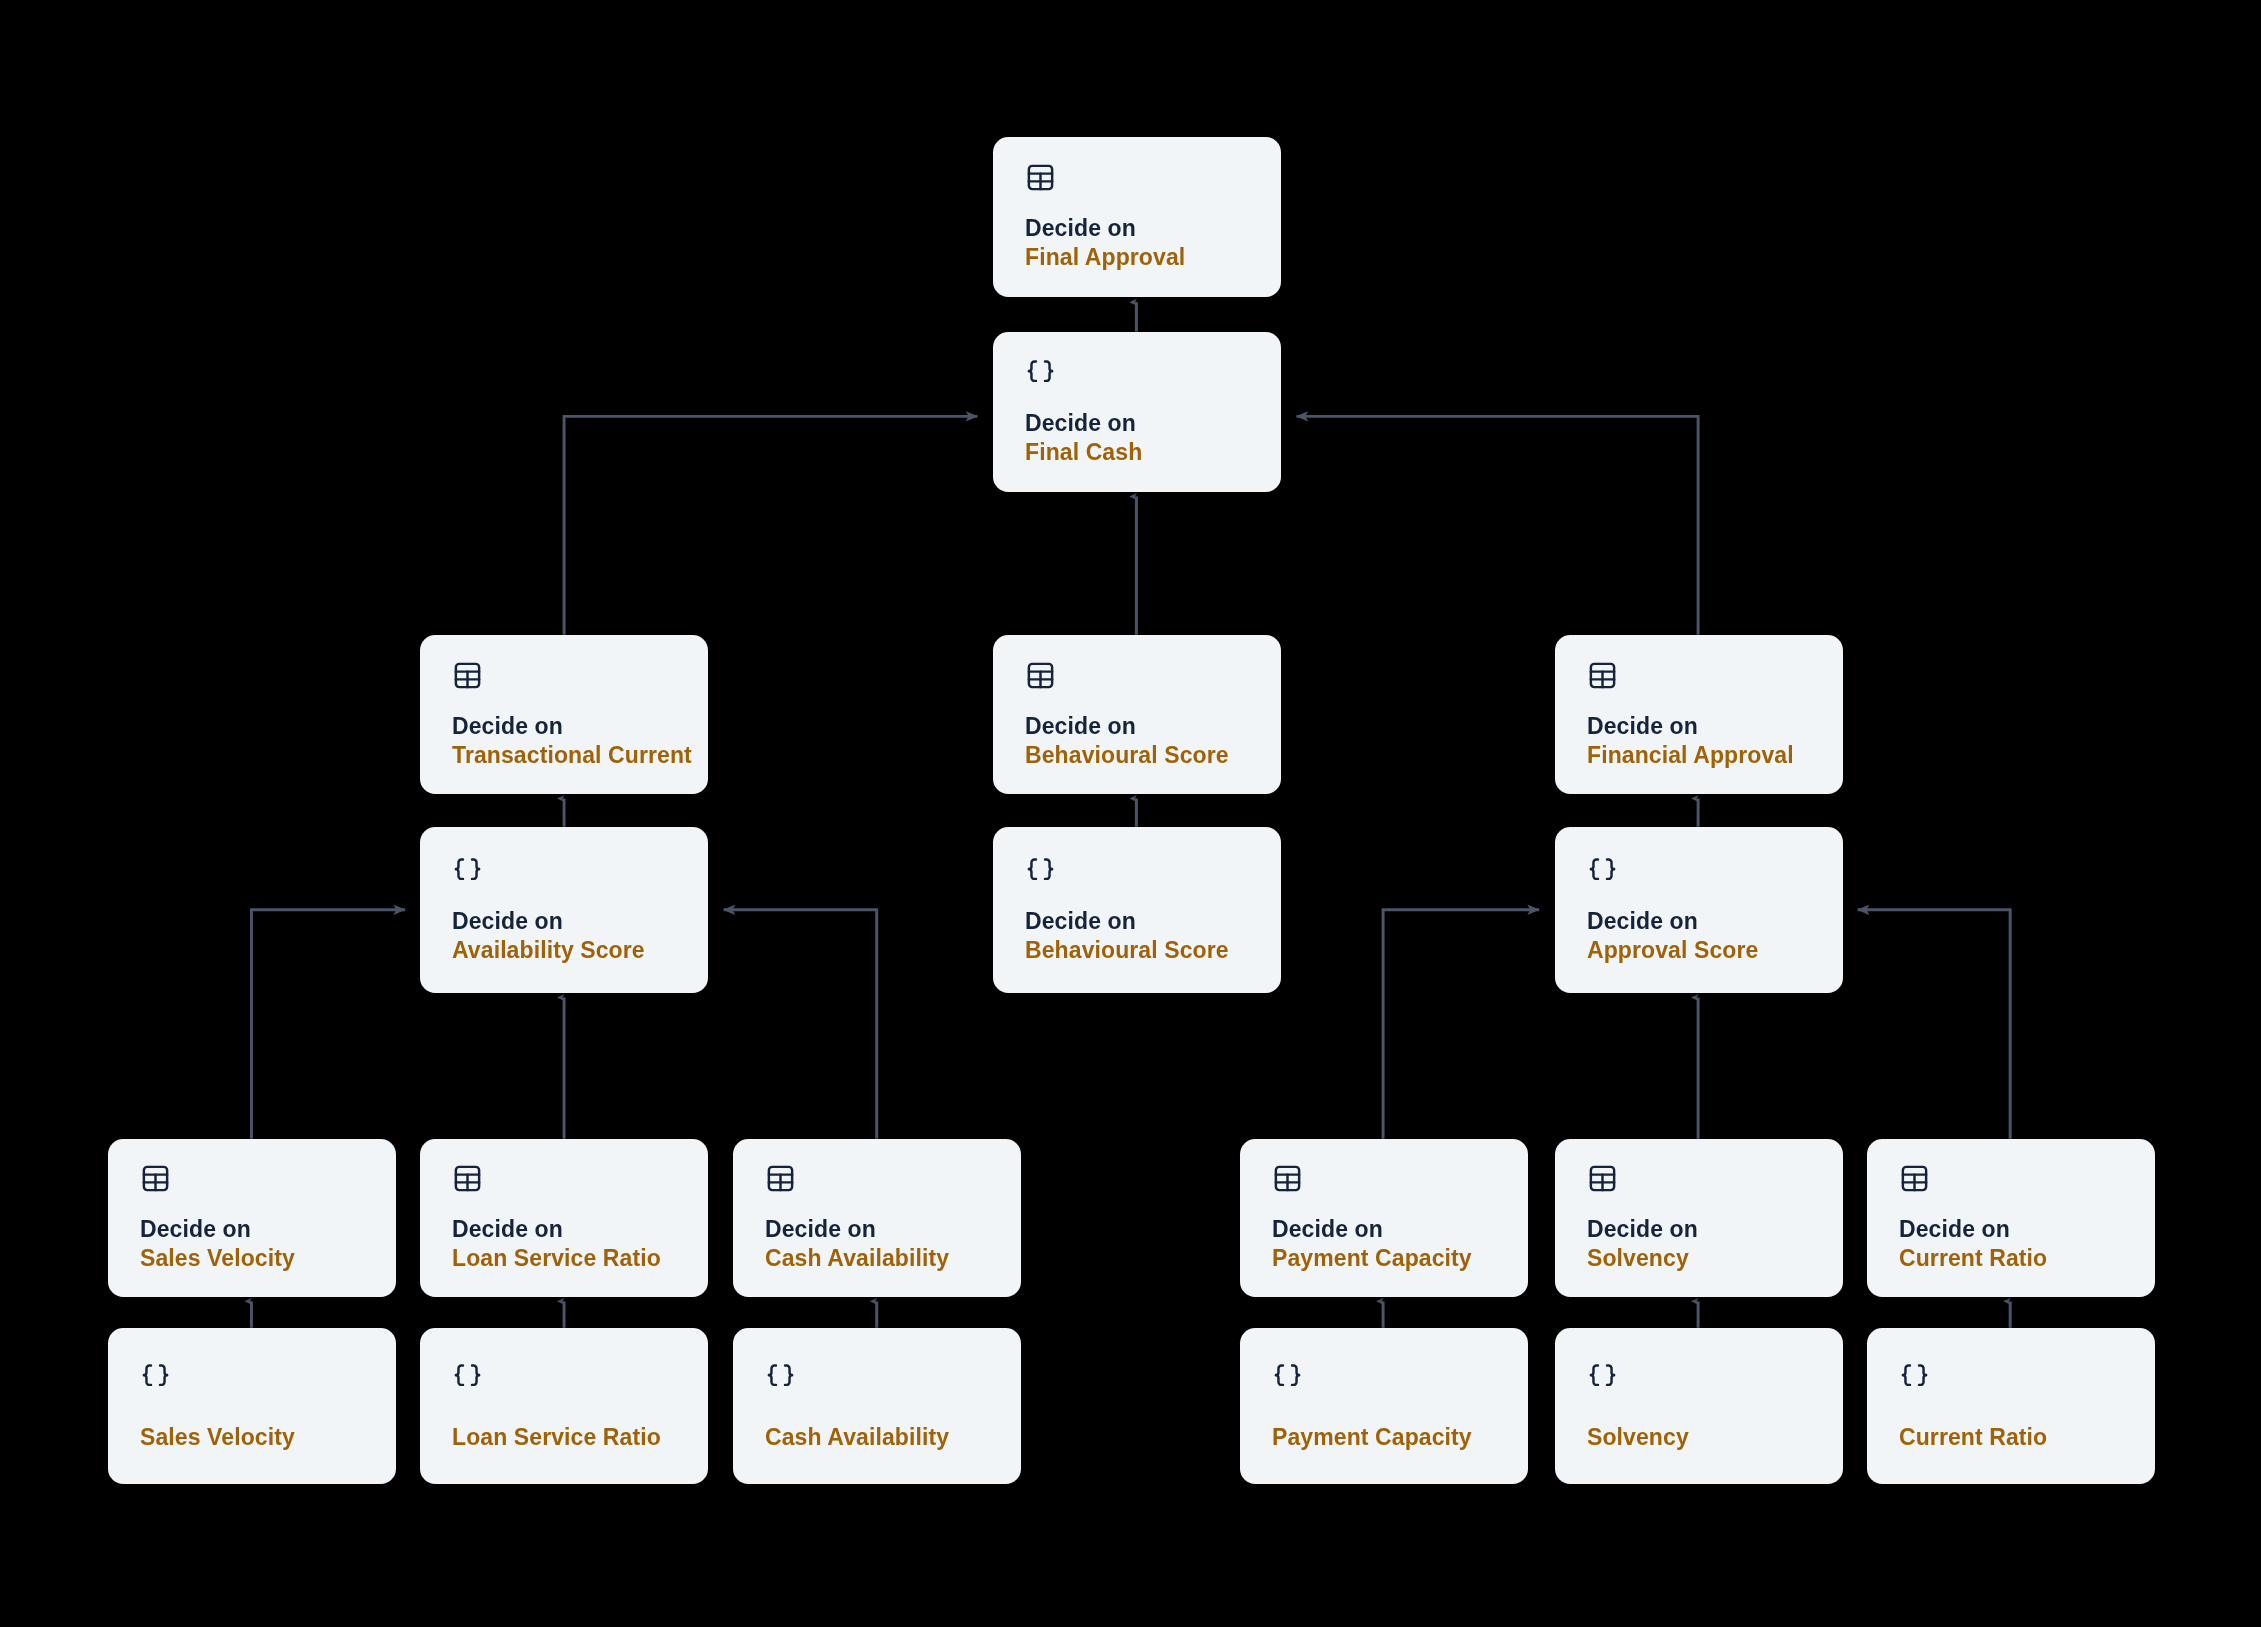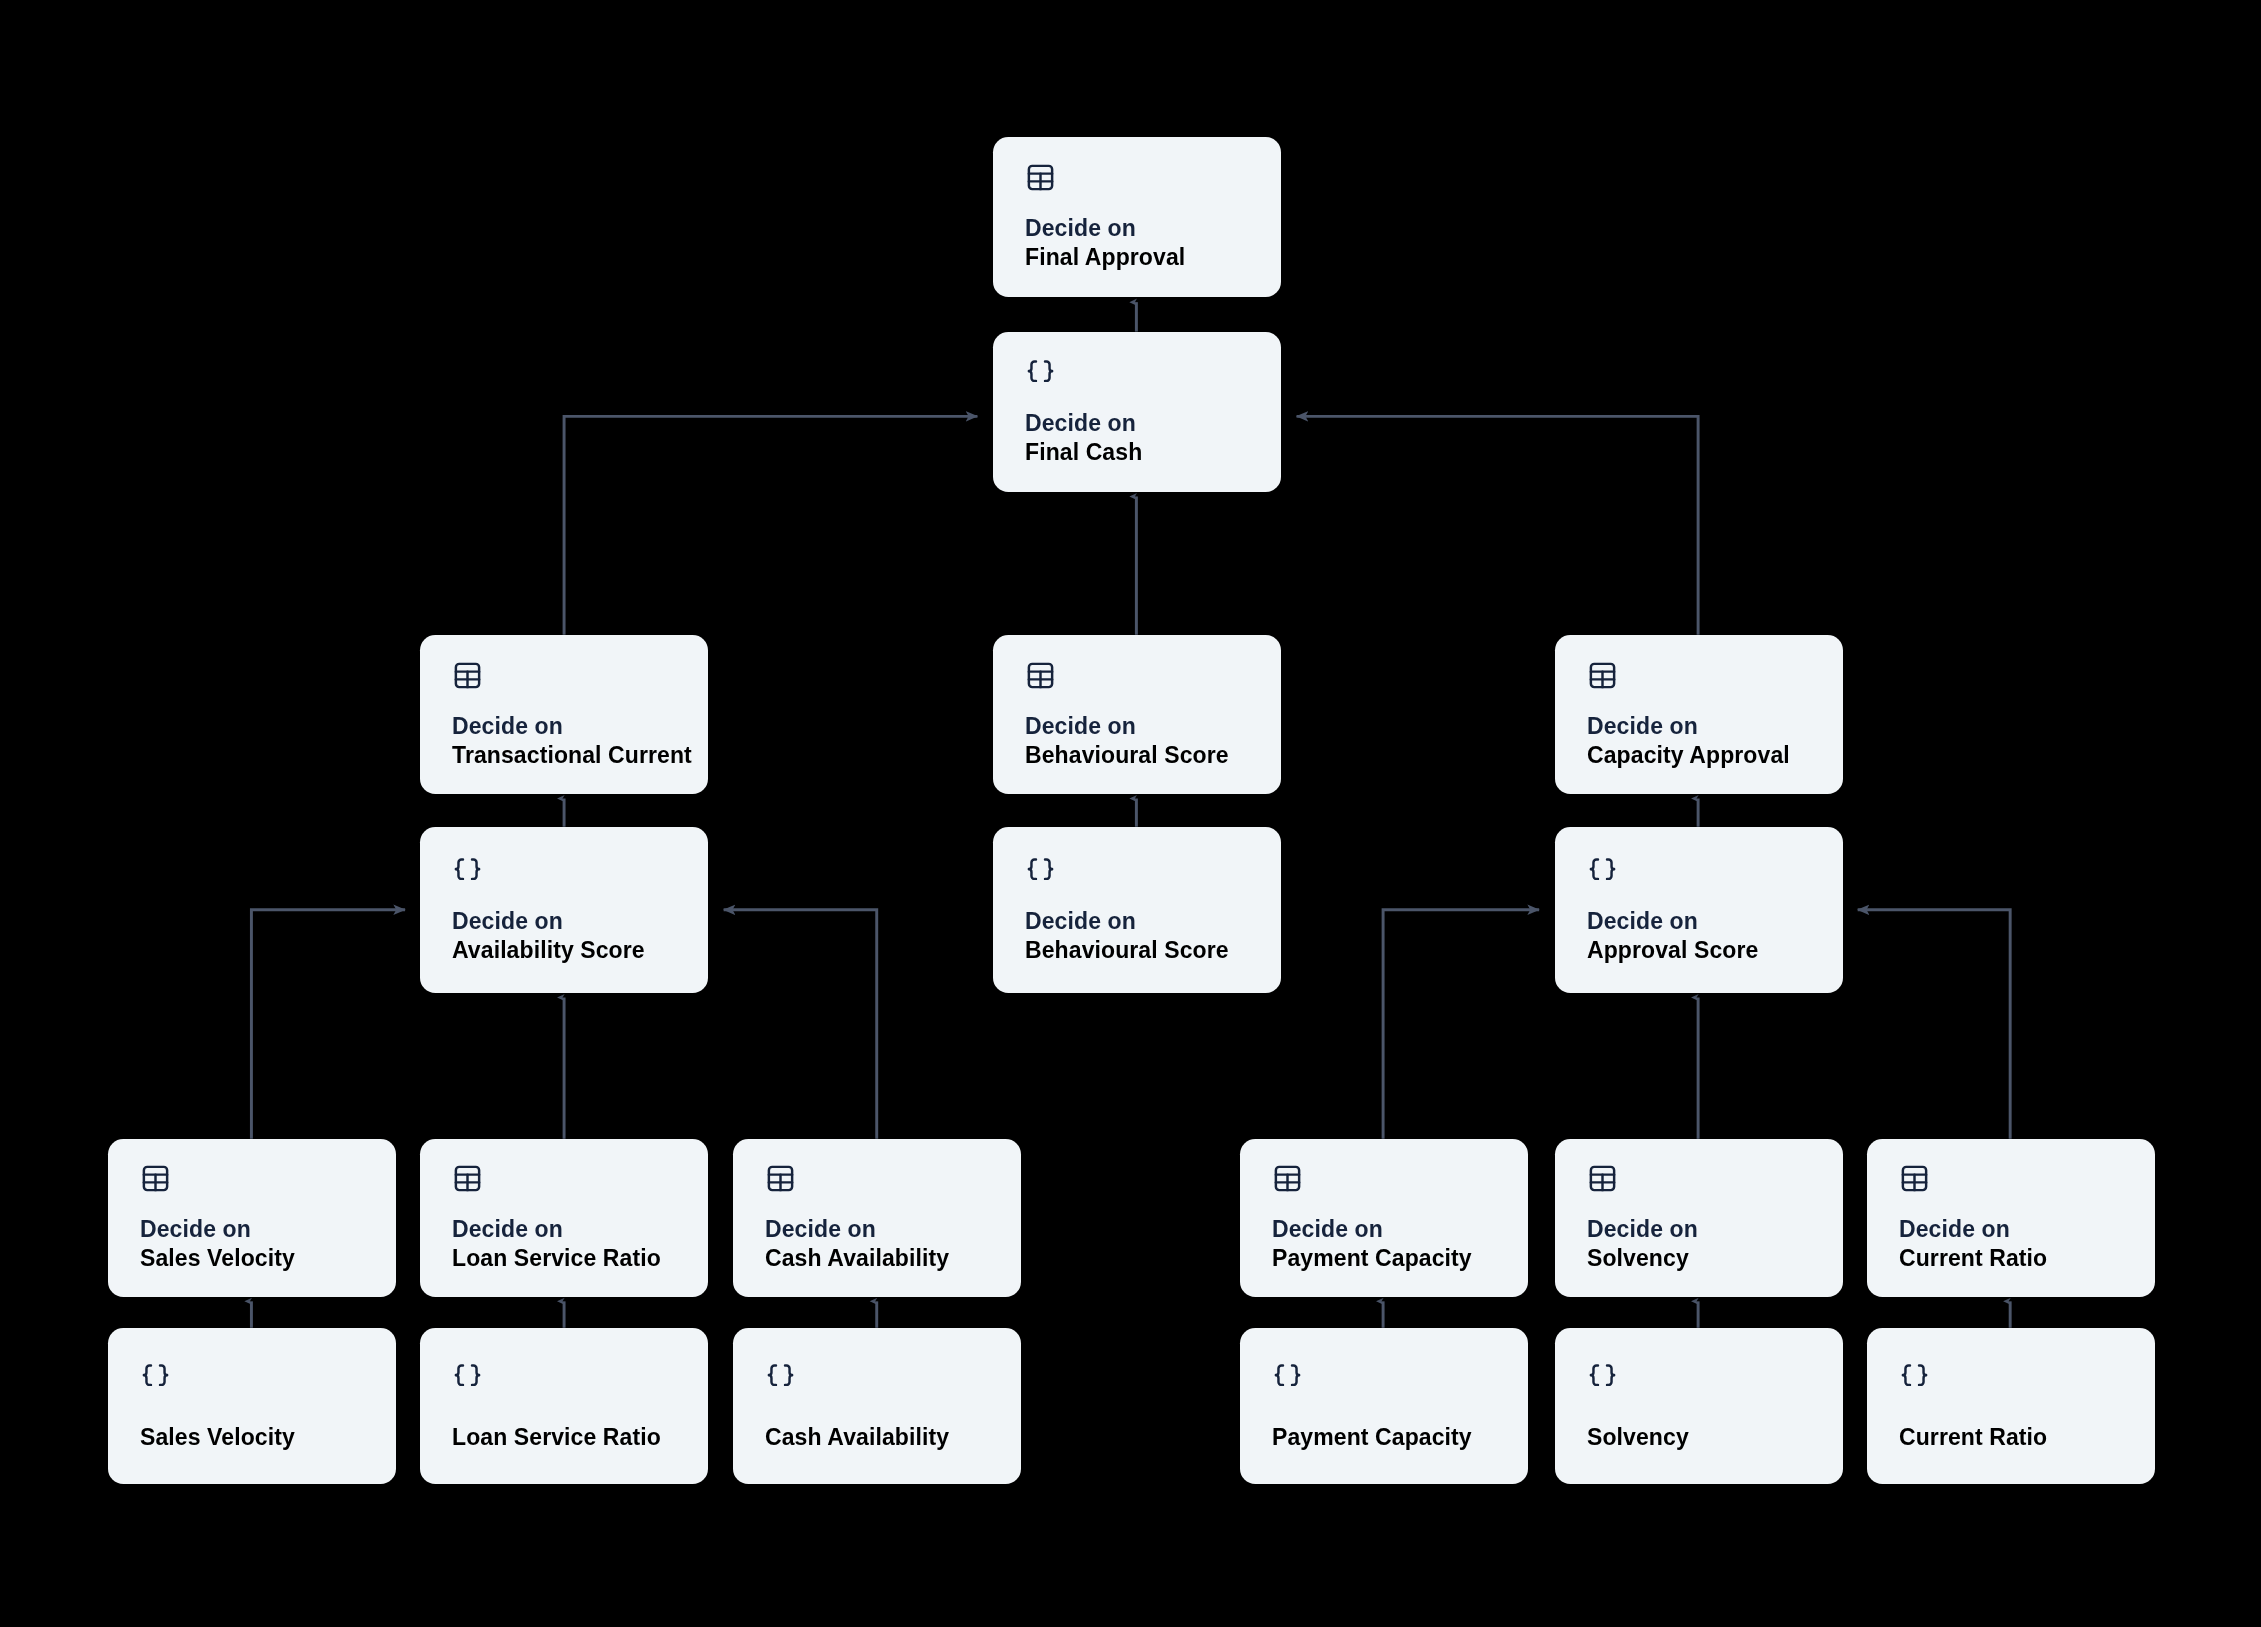--- a/index.html
+++ b/index.html
@@ -32,21 +32,21 @@
   .node-text{line-height:1.26;}
   .node-kicker{
     font-size:23px;
     color:#16233c;
     font-weight:700;
     letter-spacing:0.1px;
     white-space:nowrap;
   }
   .node-title{
     font-size:23px;
-    color:#000000;
+    color:#a16207;
     font-weight:700;
     letter-spacing:0.1px;
     white-space:nowrap;
   }
   .node.no-kicker .node-icon{margin-bottom:31px;}
 </style>
 </head>
 <body>
 
 <div id="canvas">
@@ -159,21 +159,21 @@
           <div class="node-icon">
             <svg width="31" height="31" viewBox="0 0 24 24" fill="none" stroke="#16233c" stroke-width="1.9" stroke-linecap="round" stroke-linejoin="round">
               <rect x="3" y="3" width="18" height="18" rx="2.6"></rect>
               <line x1="3" y1="9" x2="21" y2="9"></line>
               <line x1="3" y1="15" x2="21" y2="15"></line>
               <line x1="12" y1="9" x2="12" y2="21"></line>
             </svg>
           </div>
           <div class="node-text">
             <div class="node-kicker">Decide on</div>
-            <div class="node-title">Capacity Approval</div>
+            <div class="node-title">Financial Approval</div>
           </div>
         </div>
       </div>
       <div class="node" style="left: 420px; top: 827px; width: 288px; height: 166px;">
         <div class="node-inner">
           <div class="node-icon">
             <svg width="31" height="31" viewBox="0 0 24 24" fill="none" stroke="#16233c" stroke-width="1.9" stroke-linecap="round" stroke-linejoin="round">
               <path d="M8.5 3.5h-1.2A2.3 2.3 0 0 0 5 5.8v3.1c0 1.1-.9 2-2 2v.2c1.1 0 2 .9 2 2v3.1a2.3 2.3 0 0 0 2.3 2.3h1.2"></path>
               <path d="M15.5 3.5h1.2A2.3 2.3 0 0 1 19 5.8v3.1c0 1.1.9 2 2 2v.2c-1.1 0-2 .9-2 2v3.1a2.3 2.3 0 0 1-2.3 2.3h-1.2"></path>
             </svg>

